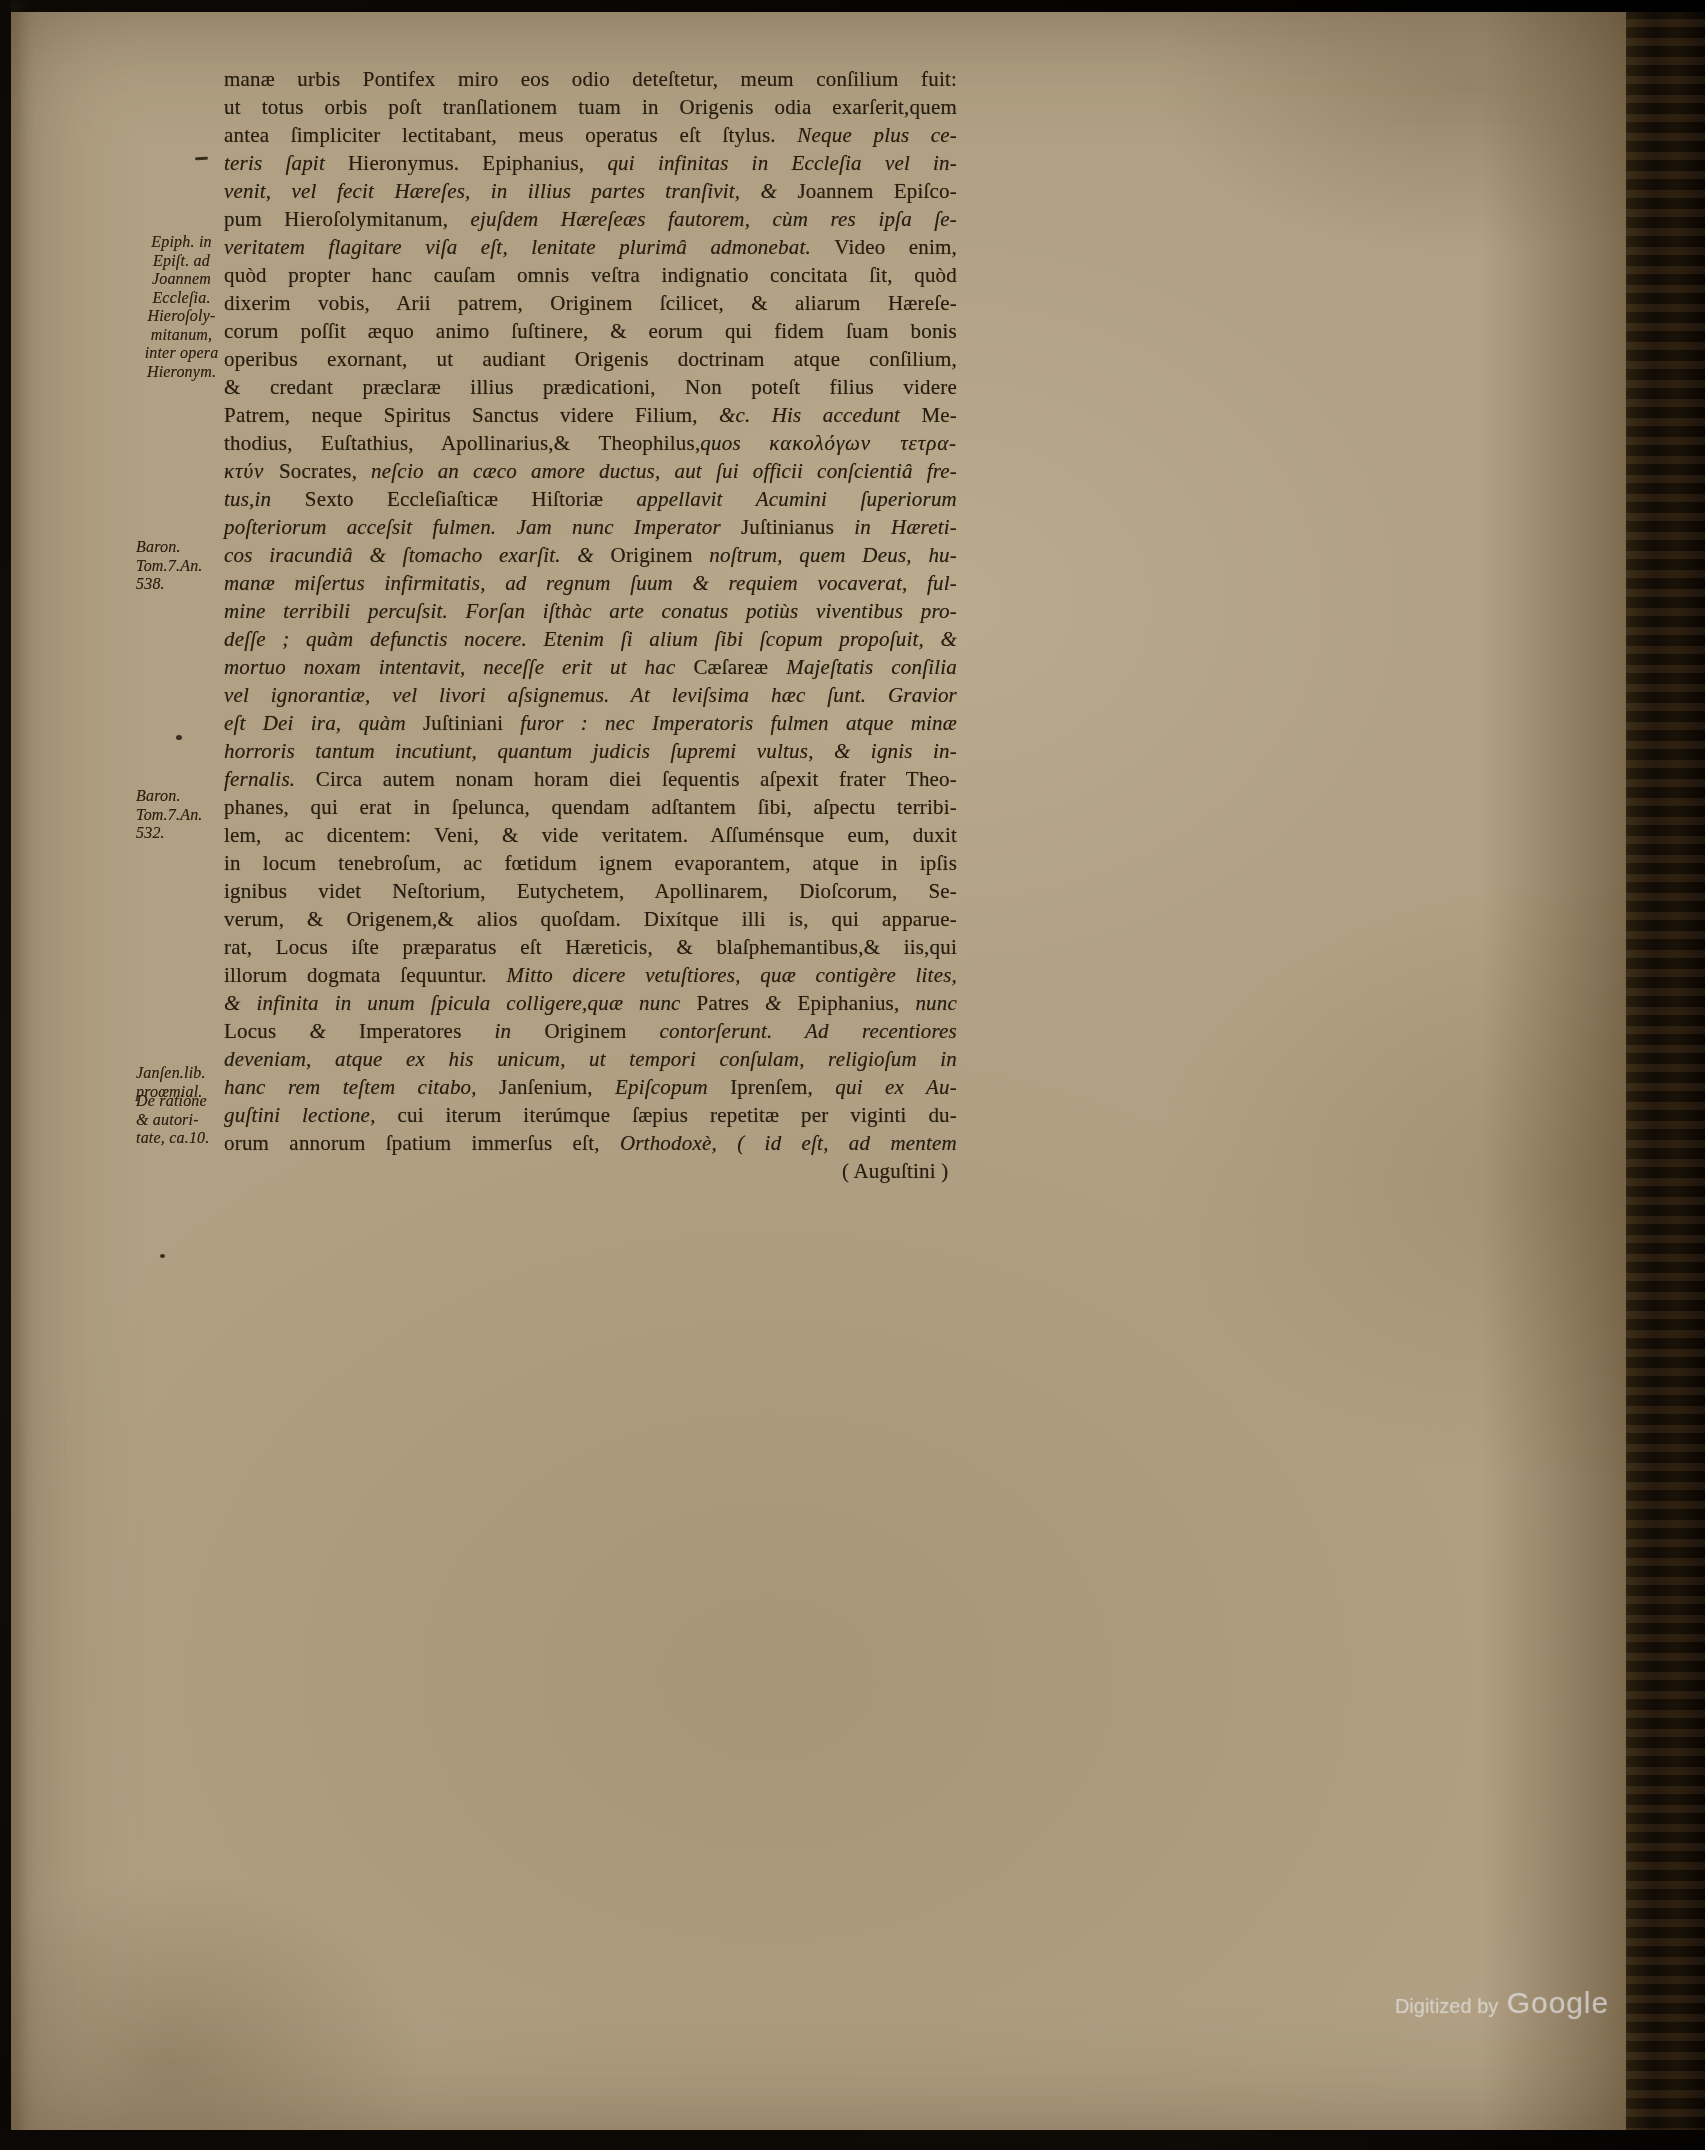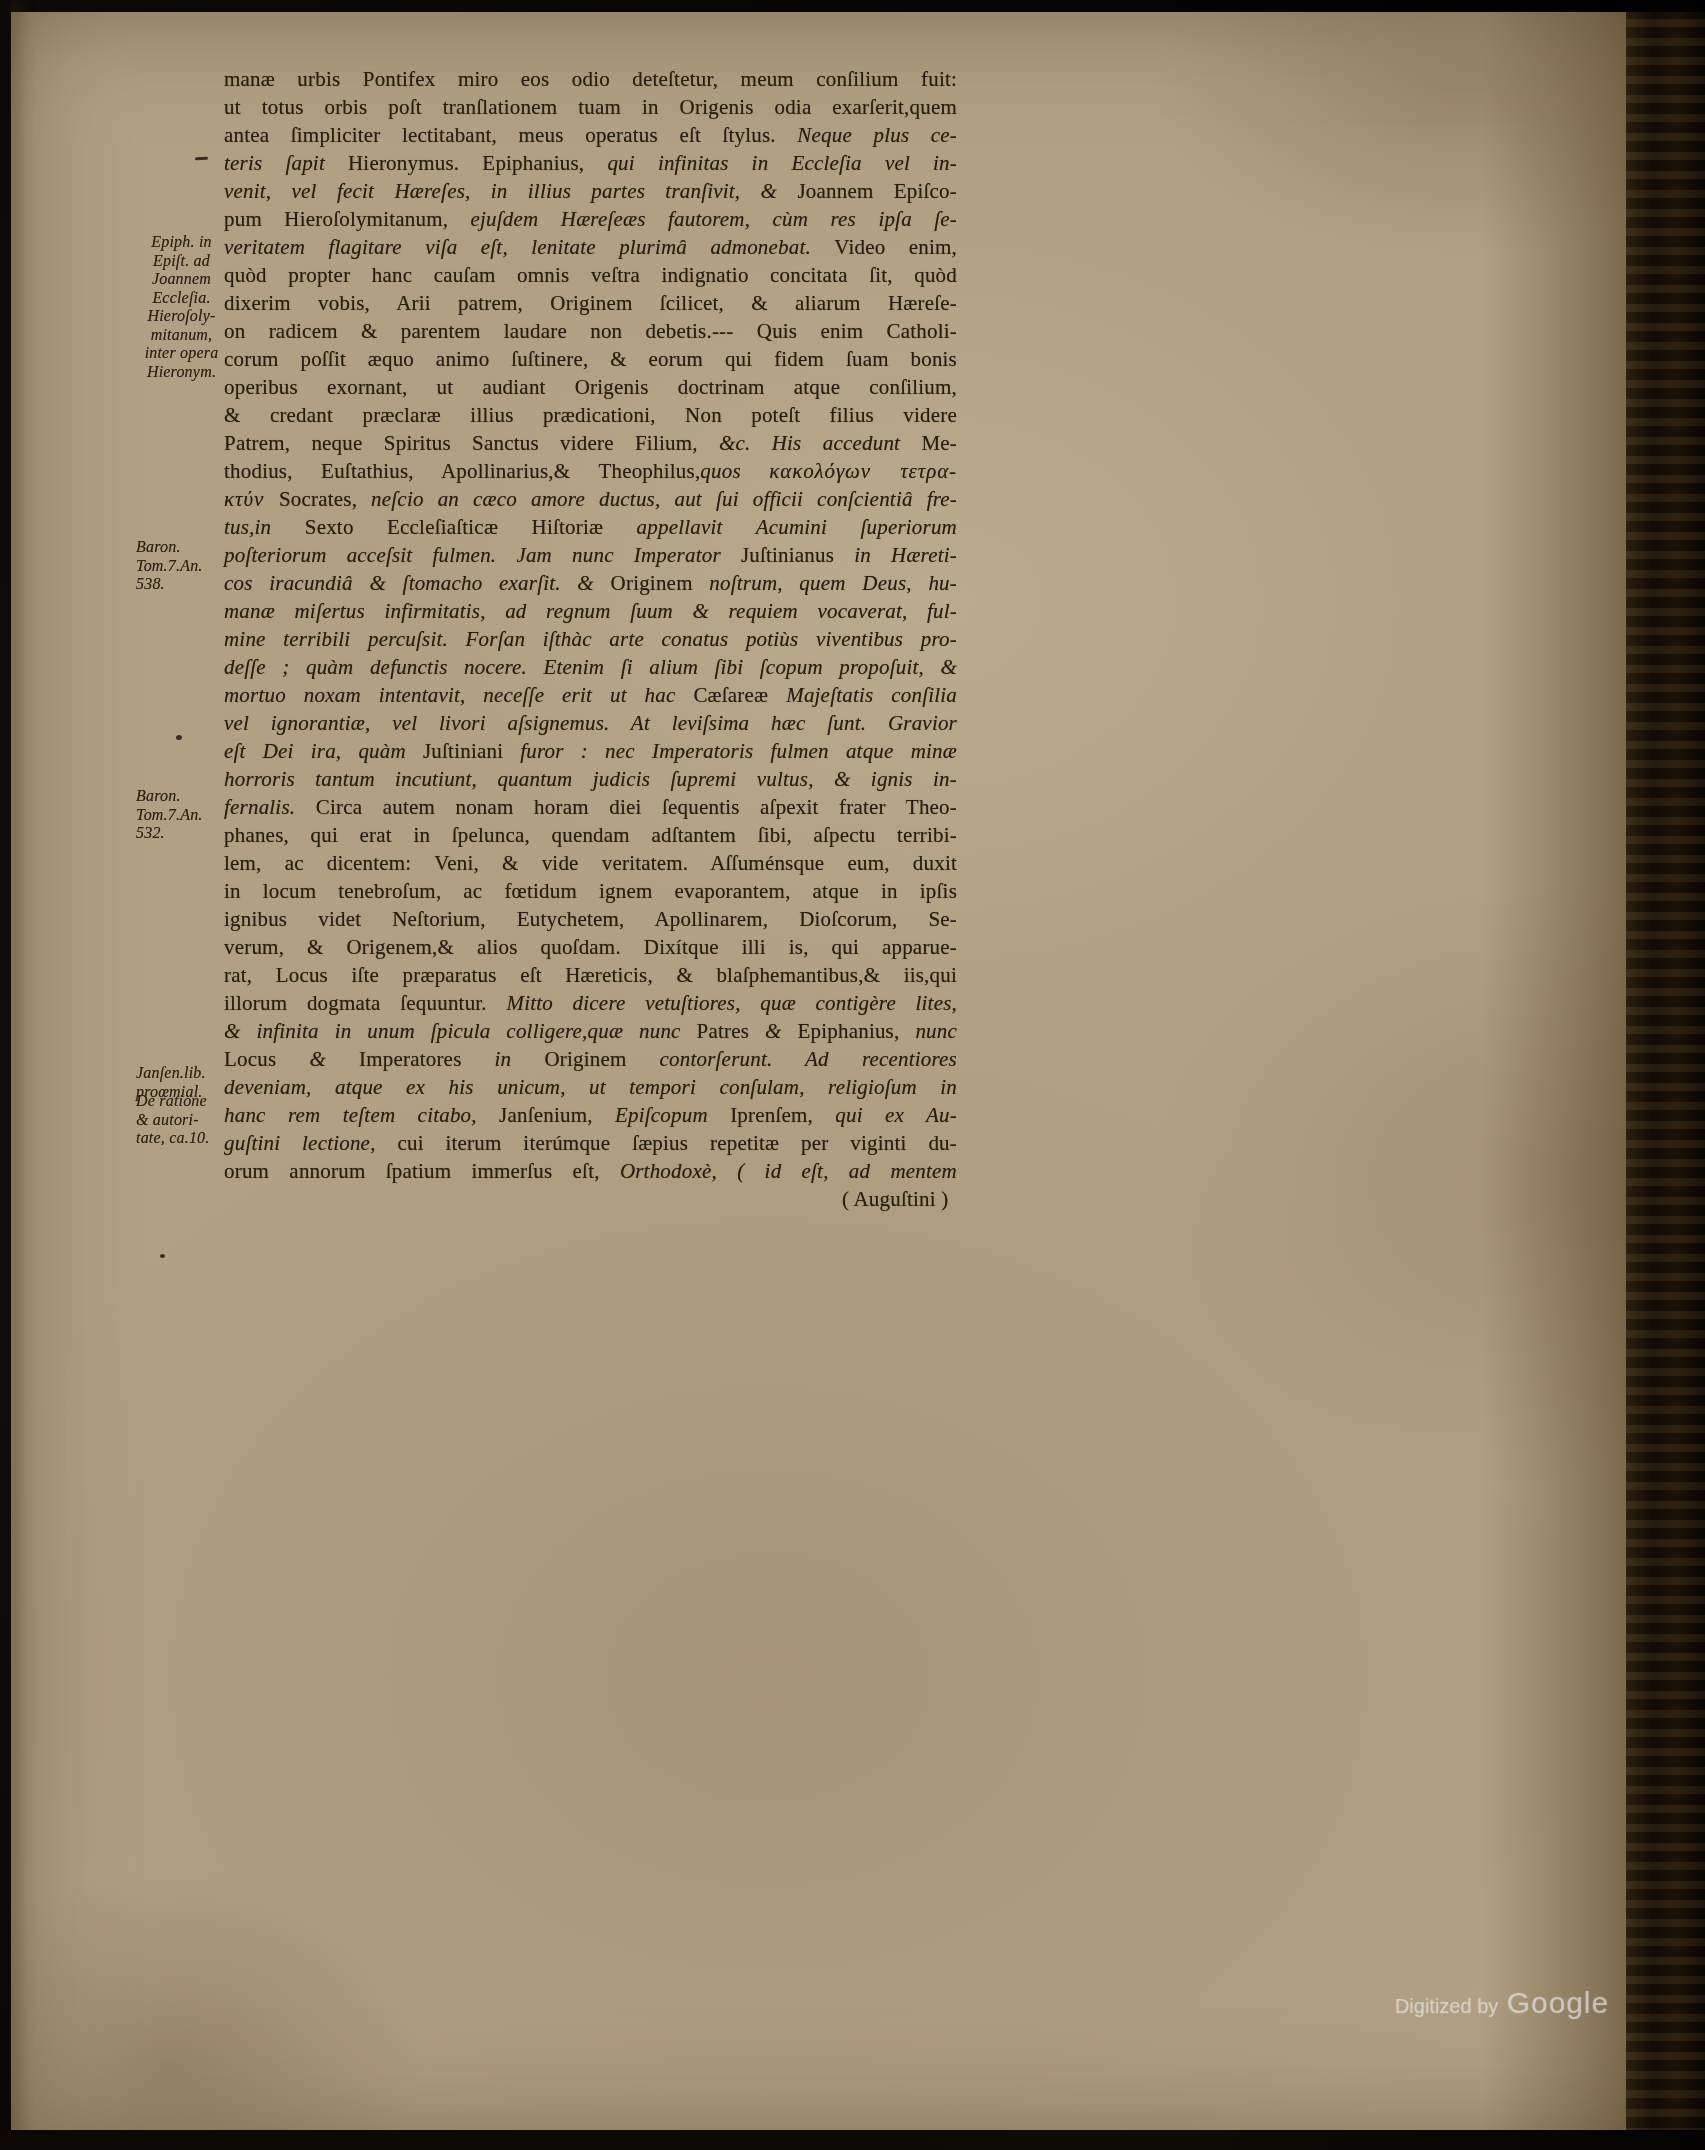--- a/index.html
+++ b/index.html
@@ -133,21 +133,20 @@
   <div class="btext">
       <div class="bline"><span class="ro">manæ urbis Pontifex miro eos odio deteſtetur, meum conſilium fuit:</span></div>
       <div class="bline"><span class="ro">ut totus orbis poſt tranſlationem tuam in Origenis odia exarſerit,quem</span></div>
       <div class="bline"><span class="ro">antea ſimpliciter lectitabant, meus operatus eſt ſtylus. </span><span class="it">Neque plus ce-</span></div>
       <div class="bline"><span class="it">teris ſapit </span><span class="ro">Hieronymus. Epiphanius, </span><span class="it">qui infinitas in Eccleſia vel in-</span></div>
       <div class="bline"><span class="it">venit, vel fecit Hæreſes, in illius partes tranſivit, &amp; </span><span class="ro">Joannem Epiſco-</span></div>
       <div class="bline"><span class="ro">pum Hieroſolymitanum, </span><span class="it">ejuſdem Hæreſeæs fautorem, cùm res ipſa ſe-</span></div>
       <div class="bline"><span class="it">veritatem flagitare viſa eſt, lenitate plurimâ admonebat. </span><span class="ro">Video enim,</span></div>
       <div class="bline"><span class="ro">quòd propter hanc cauſam omnis veſtra indignatio concitata ſit, quòd</span></div>
       <div class="bline"><span class="ro">dixerim vobis, Arii patrem, Originem ſcilicet, &amp; aliarum Hæreſe-</span></div>
-      <div class="bline"><span class="ro">on radicem &amp; parentem laudare non debetis.--- Quis enim Catholi-</span></div>
       <div class="bline"><span class="ro">corum poſſit æquo animo ſuſtinere, &amp; eorum qui fidem ſuam bonis</span></div>
       <div class="bline"><span class="ro">operibus exornant, ut audiant Origenis doctrinam atque conſilium,</span></div>
       <div class="bline"><span class="ro">&amp; credant præclaræ illius prædicationi, Non poteſt filius videre</span></div>
       <div class="bline"><span class="ro">Patrem, neque Spiritus Sanctus videre Filium, </span><span class="it">&amp;c. His accedunt </span><span class="ro">Me-</span></div>
       <div class="bline"><span class="ro">thodius, Euſtathius, Apollinarius,&amp; Theophilus,</span><span class="it">quos </span><span class="it gr">κακολόγων τετρα-</span></div>
       <div class="bline"><span class="it gr">κτύν </span><span class="ro">Socrates, </span><span class="it">neſcio an cæco amore ductus, aut ſui officii conſcientiâ fre-</span></div>
       <div class="bline"><span class="it">tus,in </span><span class="ro">Sexto Eccleſiaſticæ Hiſtoriæ </span><span class="it">appellavit Acumini ſuperiorum</span></div>
       <div class="bline"><span class="it">poſteriorum acceſsit fulmen. Jam nunc Imperator </span><span class="ro">Juſtinianus </span><span class="it">in Hæreti-</span></div>
       <div class="bline"><span class="it">cos iracundiâ &amp; ſtomacho exarſit. &amp; </span><span class="ro">Originem </span><span class="it">noſtrum, quem Deus, hu-</span></div>
       <div class="bline"><span class="it">manæ miſertus infirmitatis, ad regnum ſuum &amp; requiem vocaverat, ful-</span></div>

